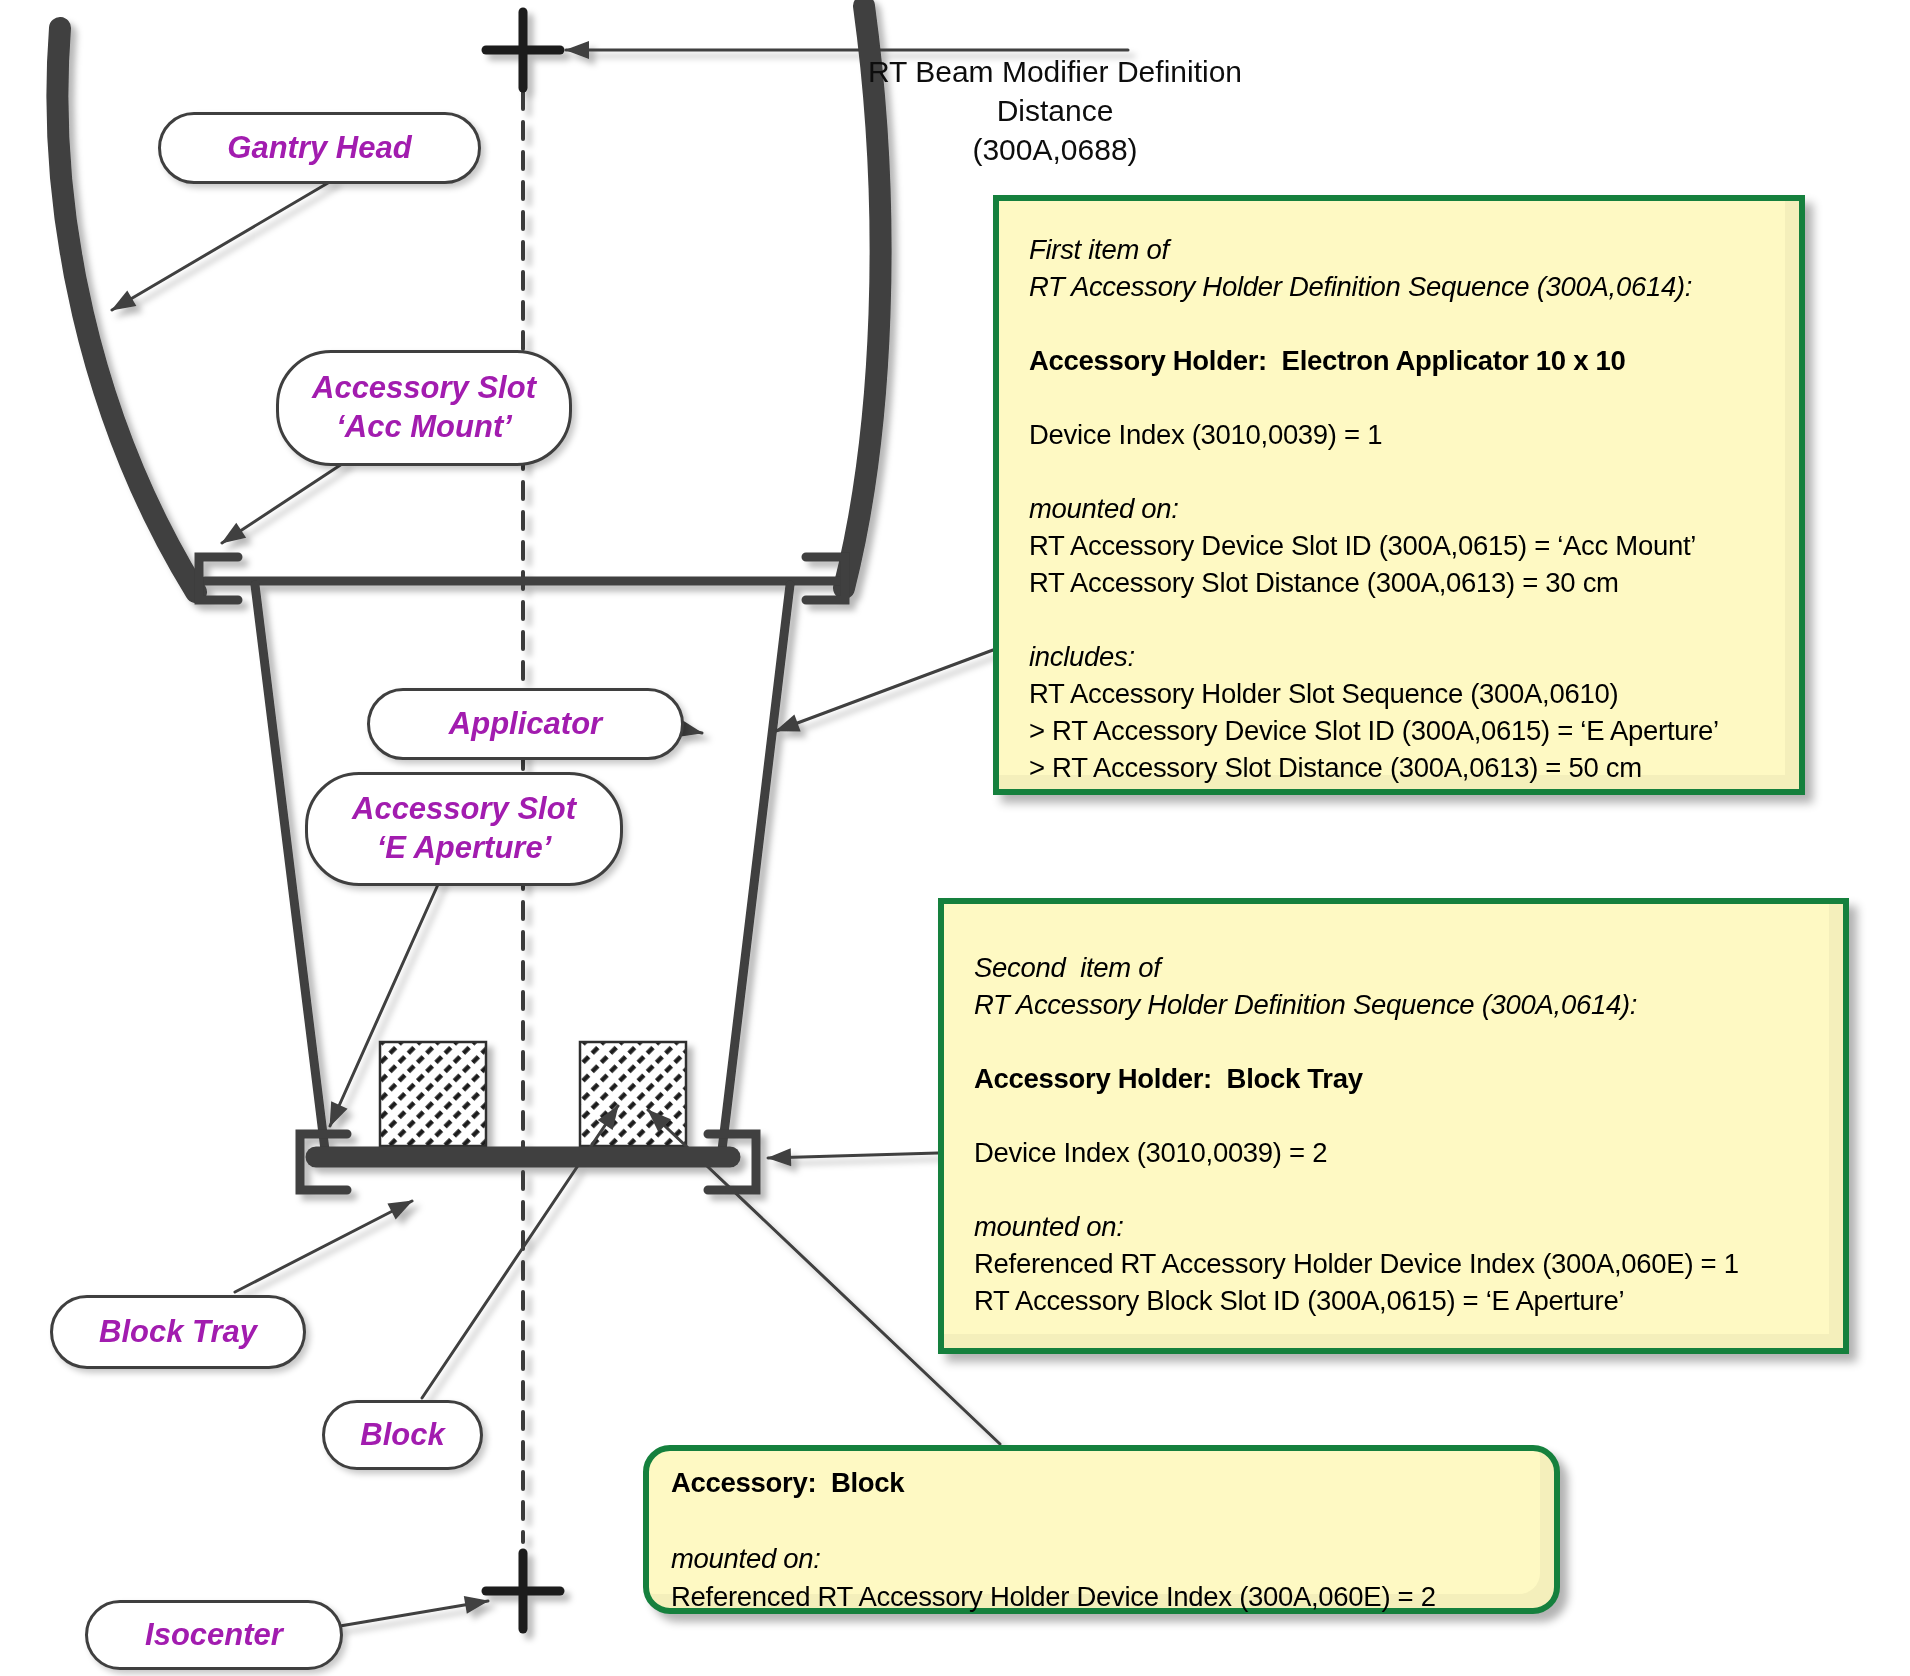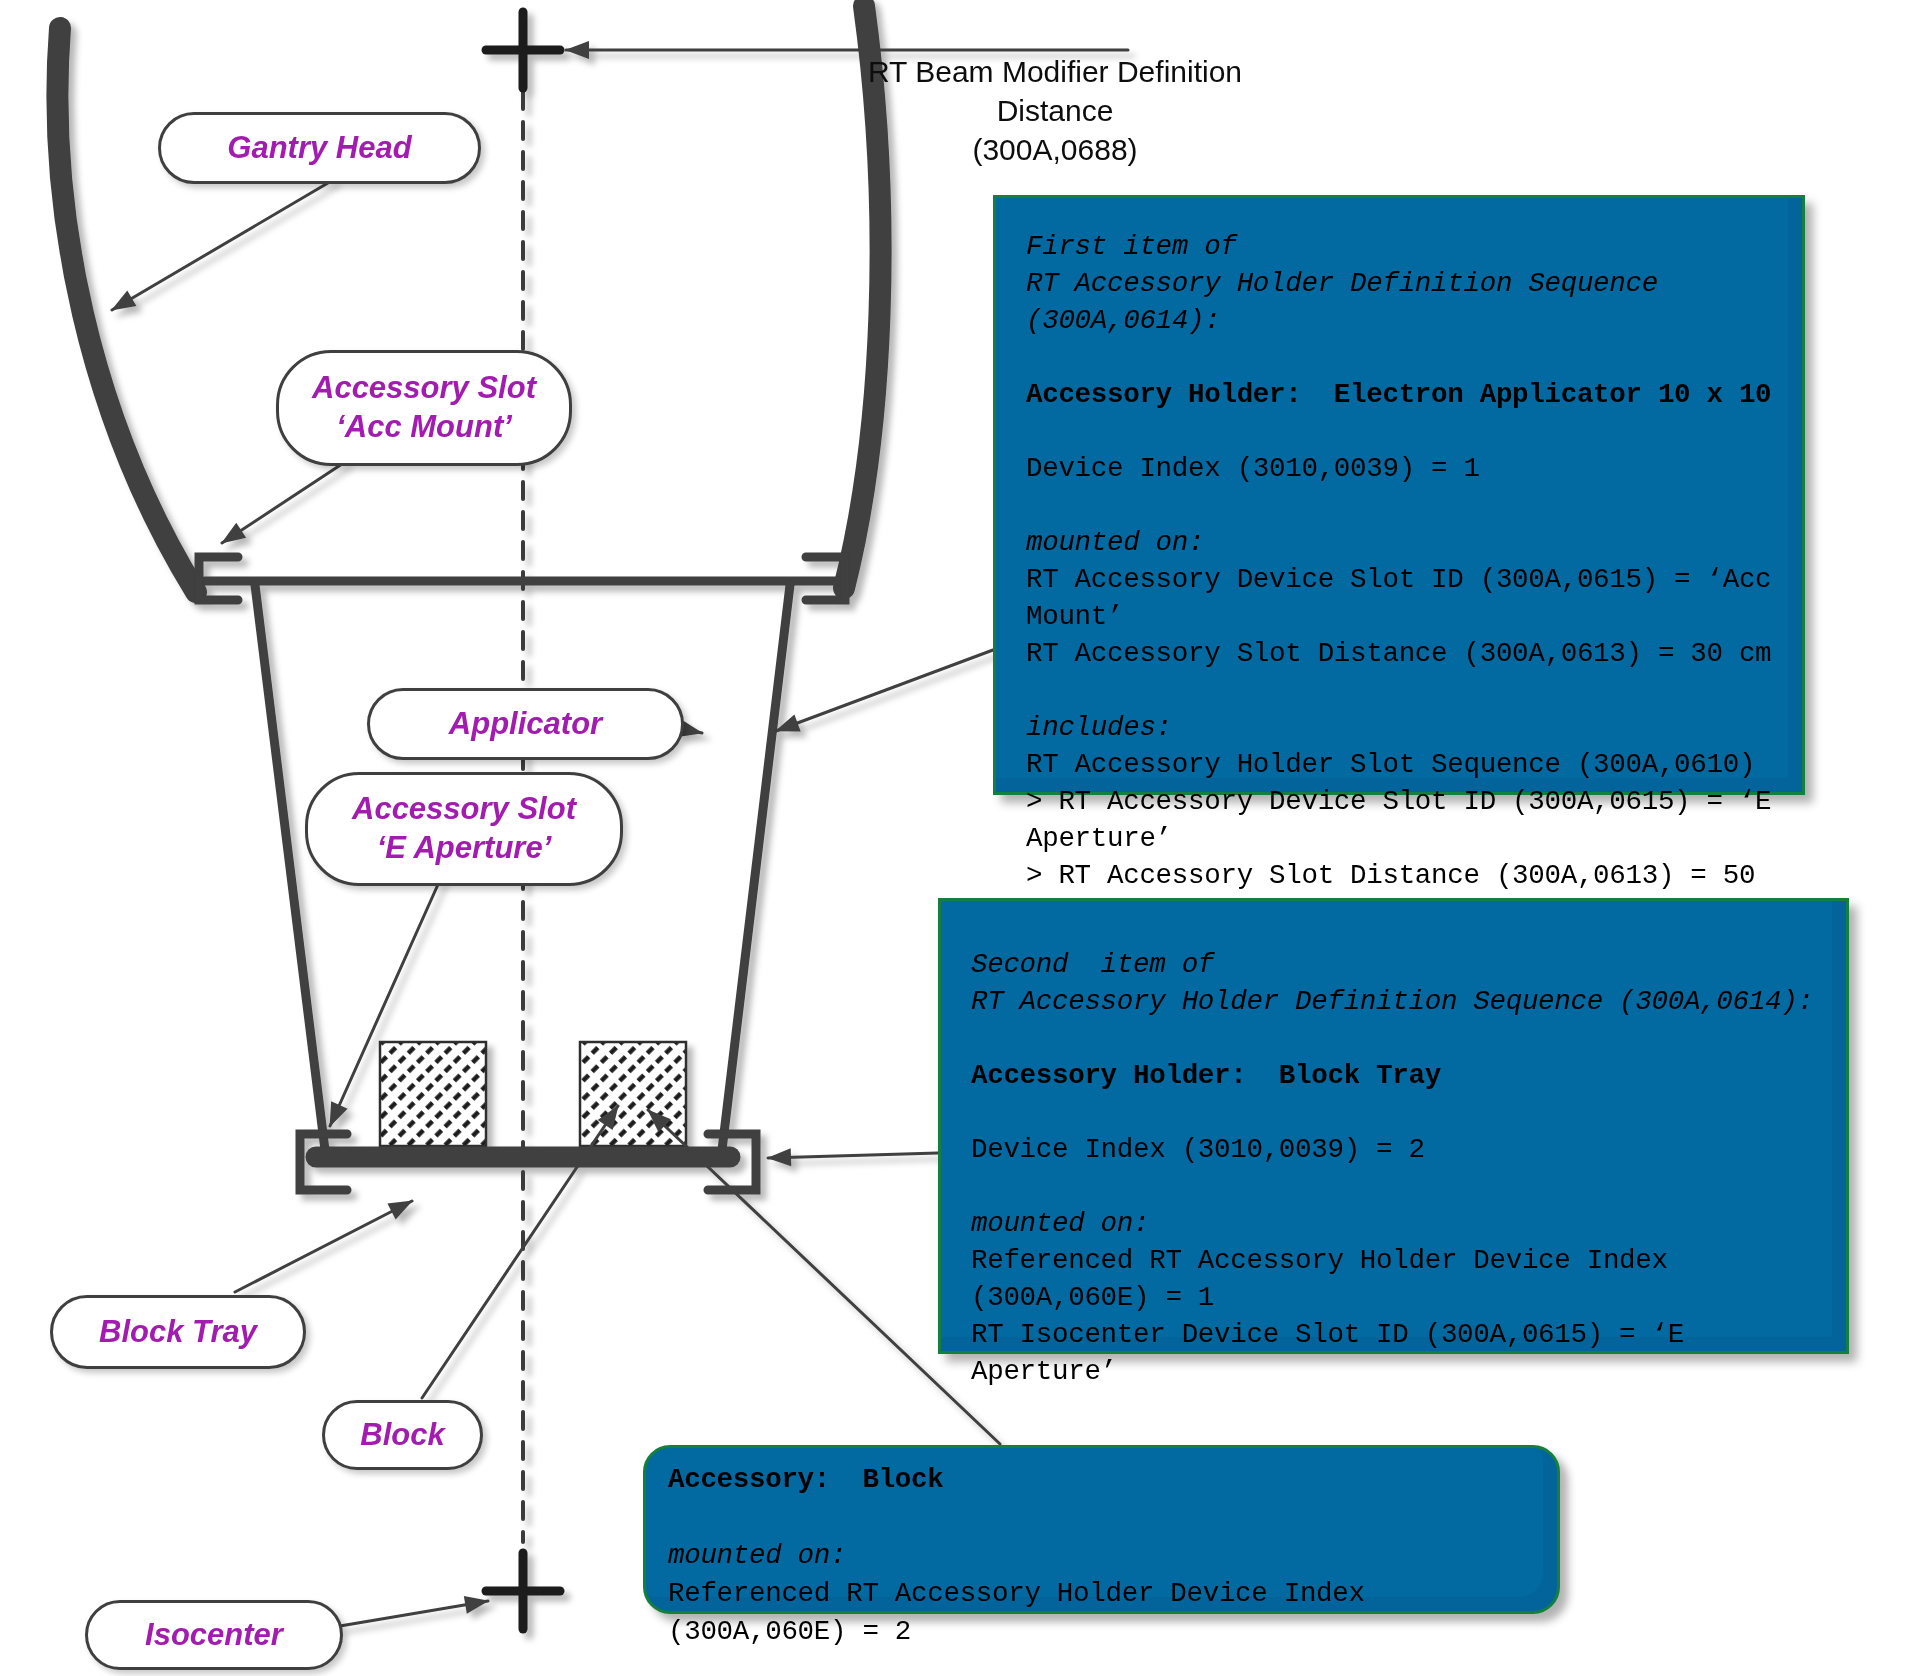--- a/index.html
+++ b/index.html
@@ -9,24 +9,23 @@
   }
   #linework{position:absolute;left:0;top:0;width:1910px;height:1676px;}
 
   .bubble{
     position:absolute;display:flex;flex-direction:column;align-items:center;justify-content:center;
     background:#ffffff;border:3px solid #3f3f3f;border-radius:60px;
     font-style:italic;font-weight:bold;font-size:31px;line-height:1.25;color:#a21caf;
     box-shadow:4px 4px 6px rgba(0,0,0,0.22);text-align:center;white-space:nowrap;
   }
   .bx{
-    position:absolute;background:#0369a1;border:3px solid #15803d;
+    position:absolute;background:#fef9c3;border:6px solid #15803d;
     box-shadow:8px 8px 9px rgba(0,0,0,0.30), inset -14px -14px 0 rgba(0,0,0,0.04);
     box-sizing:border-box;
-    font-family:Liberation Mono, monospace;
   }
   .bx .ln{
     font-size:27.5px;line-height:37px;min-height:37px;letter-spacing:-0.3px;
     white-space:pre-wrap;color:#000;
   }
   #box3 .ln{line-height:38px;min-height:38px;}
   .it{font-style:italic;}
   .bd{font-weight:bold;}
   .bl{}
   #header-note{
@@ -154,21 +153,21 @@
   <div class="bx" id="box2" style="left:938px;top:898px;width:911px;height:456px;padding:45px 18px 0 30px;">
     <div class="ln it">Second  item of</div>
     <div class="ln it">RT Accessory Holder Definition Sequence (300A,0614):</div>
     <div class="ln bl"></div>
     <div class="ln bd">Accessory Holder:  Block Tray</div>
     <div class="ln bl"></div>
     <div class="ln">Device Index (3010,0039) = 2</div>
     <div class="ln bl"></div>
     <div class="ln it">mounted on:</div>
     <div class="ln">Referenced RT Accessory Holder Device Index (300A,060E) = 1</div>
-    <div class="ln">RT Isocenter Device Slot ID (300A,0615) = ‘E Aperture’</div>
+    <div class="ln">RT Accessory Block Slot ID (300A,0615) = ‘E Aperture’</div>
   </div>
 
   <div class="bx" id="box3" style="left:643px;top:1445px;width:917px;height:169px;padding:13px 18px 0 22px;border-radius:27px;">
     <div class="ln bd">Accessory:  Block</div>
     <div class="ln bl"></div>
     <div class="ln it">mounted on:</div>
     <div class="ln">Referenced RT Accessory Holder Device Index (300A,060E) = 2</div>
   </div>
 
 </div>

